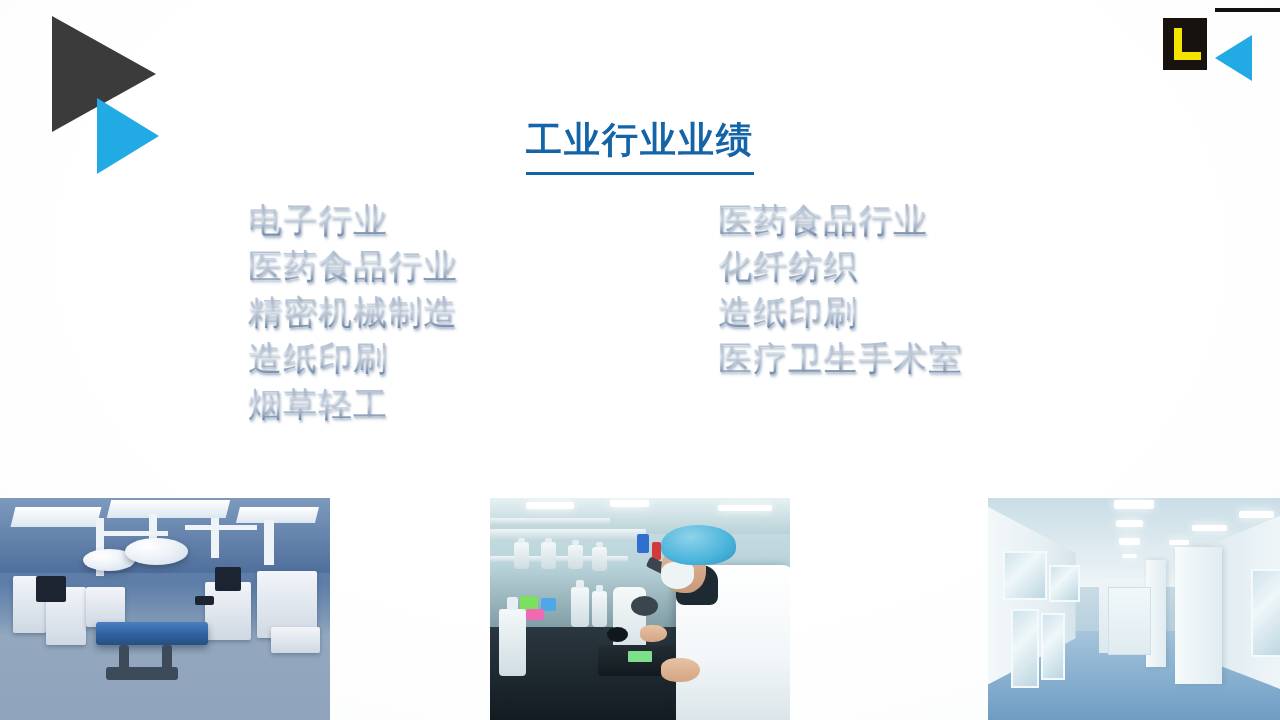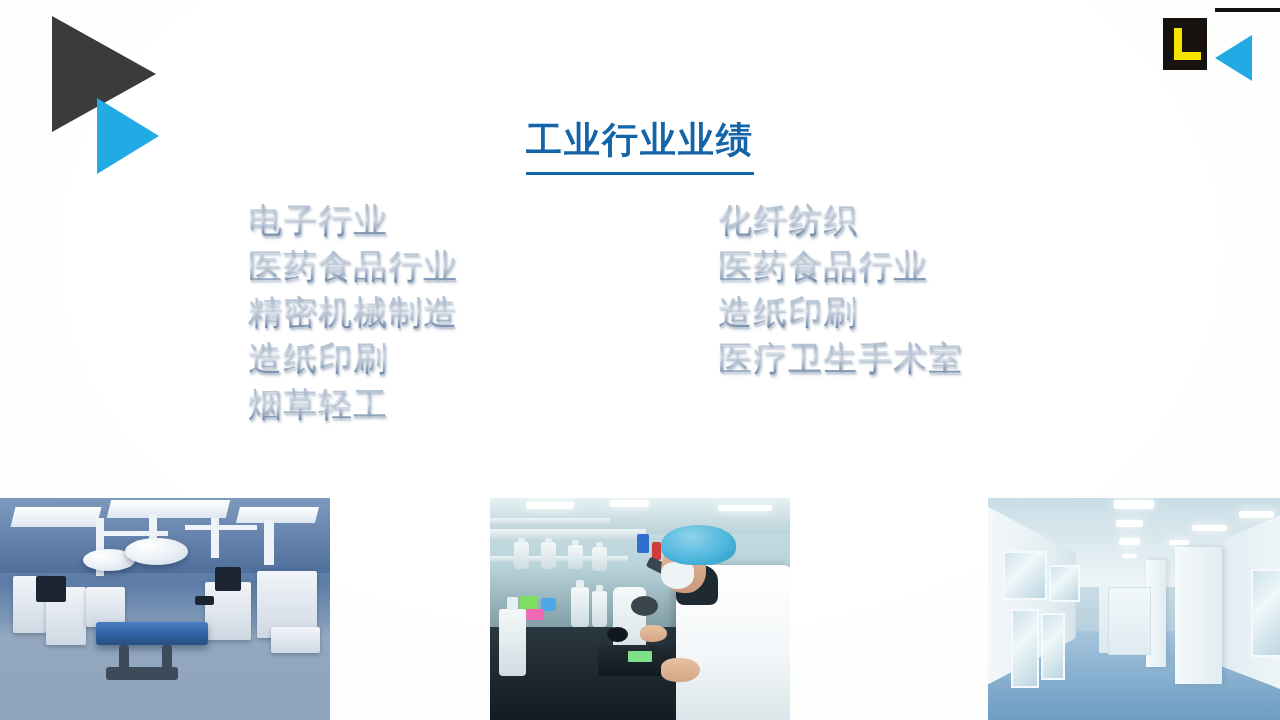--- a/index.html
+++ b/index.html
@@ -425,22 +425,22 @@
 
     <div class="list-col left">
       <div class="industry-item">电子行业</div>
       <div class="industry-item">医药食品行业</div>
       <div class="industry-item">精密机械制造</div>
       <div class="industry-item">造纸印刷</div>
       <div class="industry-item">烟草轻工</div>
     </div>
 
     <div class="list-col right">
+      <div class="industry-item">医药食品行业</div>
       <div class="industry-item">化纤纺织</div>
-      <div class="industry-item">医药食品行业</div>
       <div class="industry-item">造纸印刷</div>
       <div class="industry-item">医疗卫生手术室</div>
     </div>
 
   </div>
 
   <div class="photos">
 
     <div class="photo photo-1">
       <div class="ph-canvas or-room">

